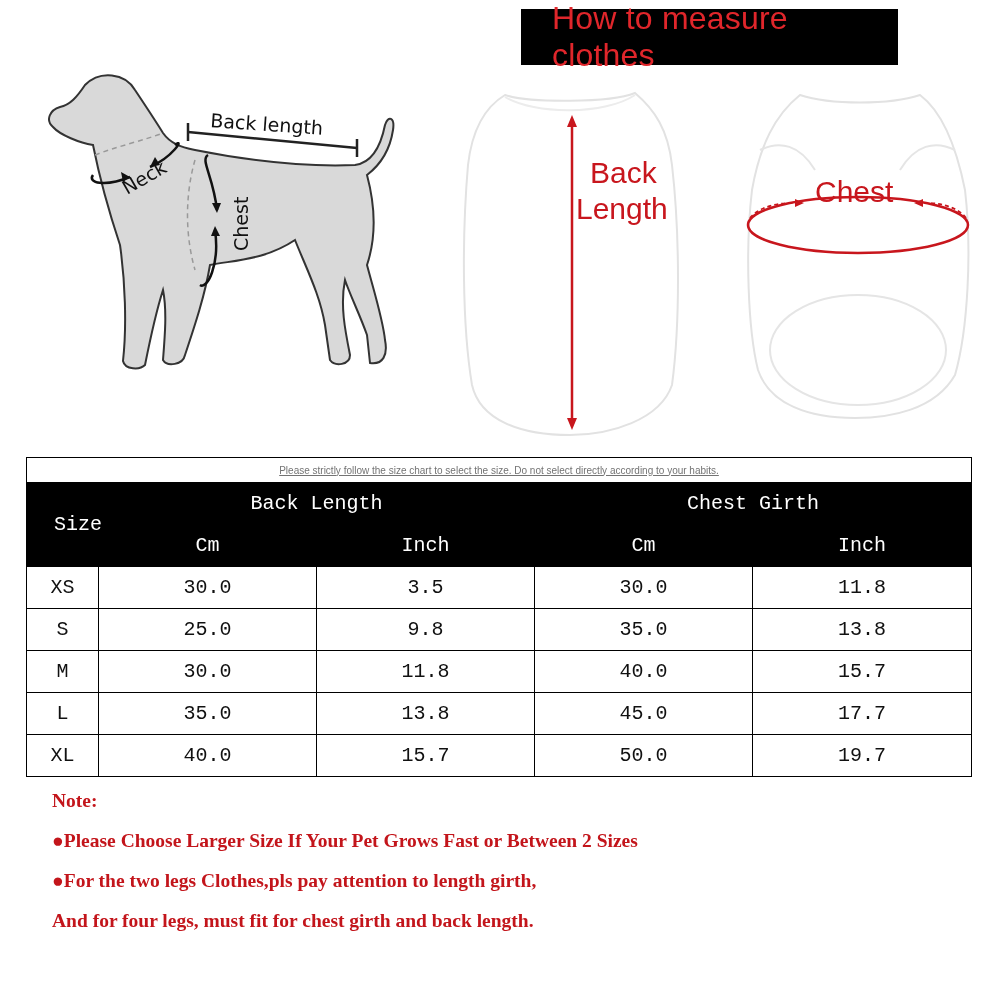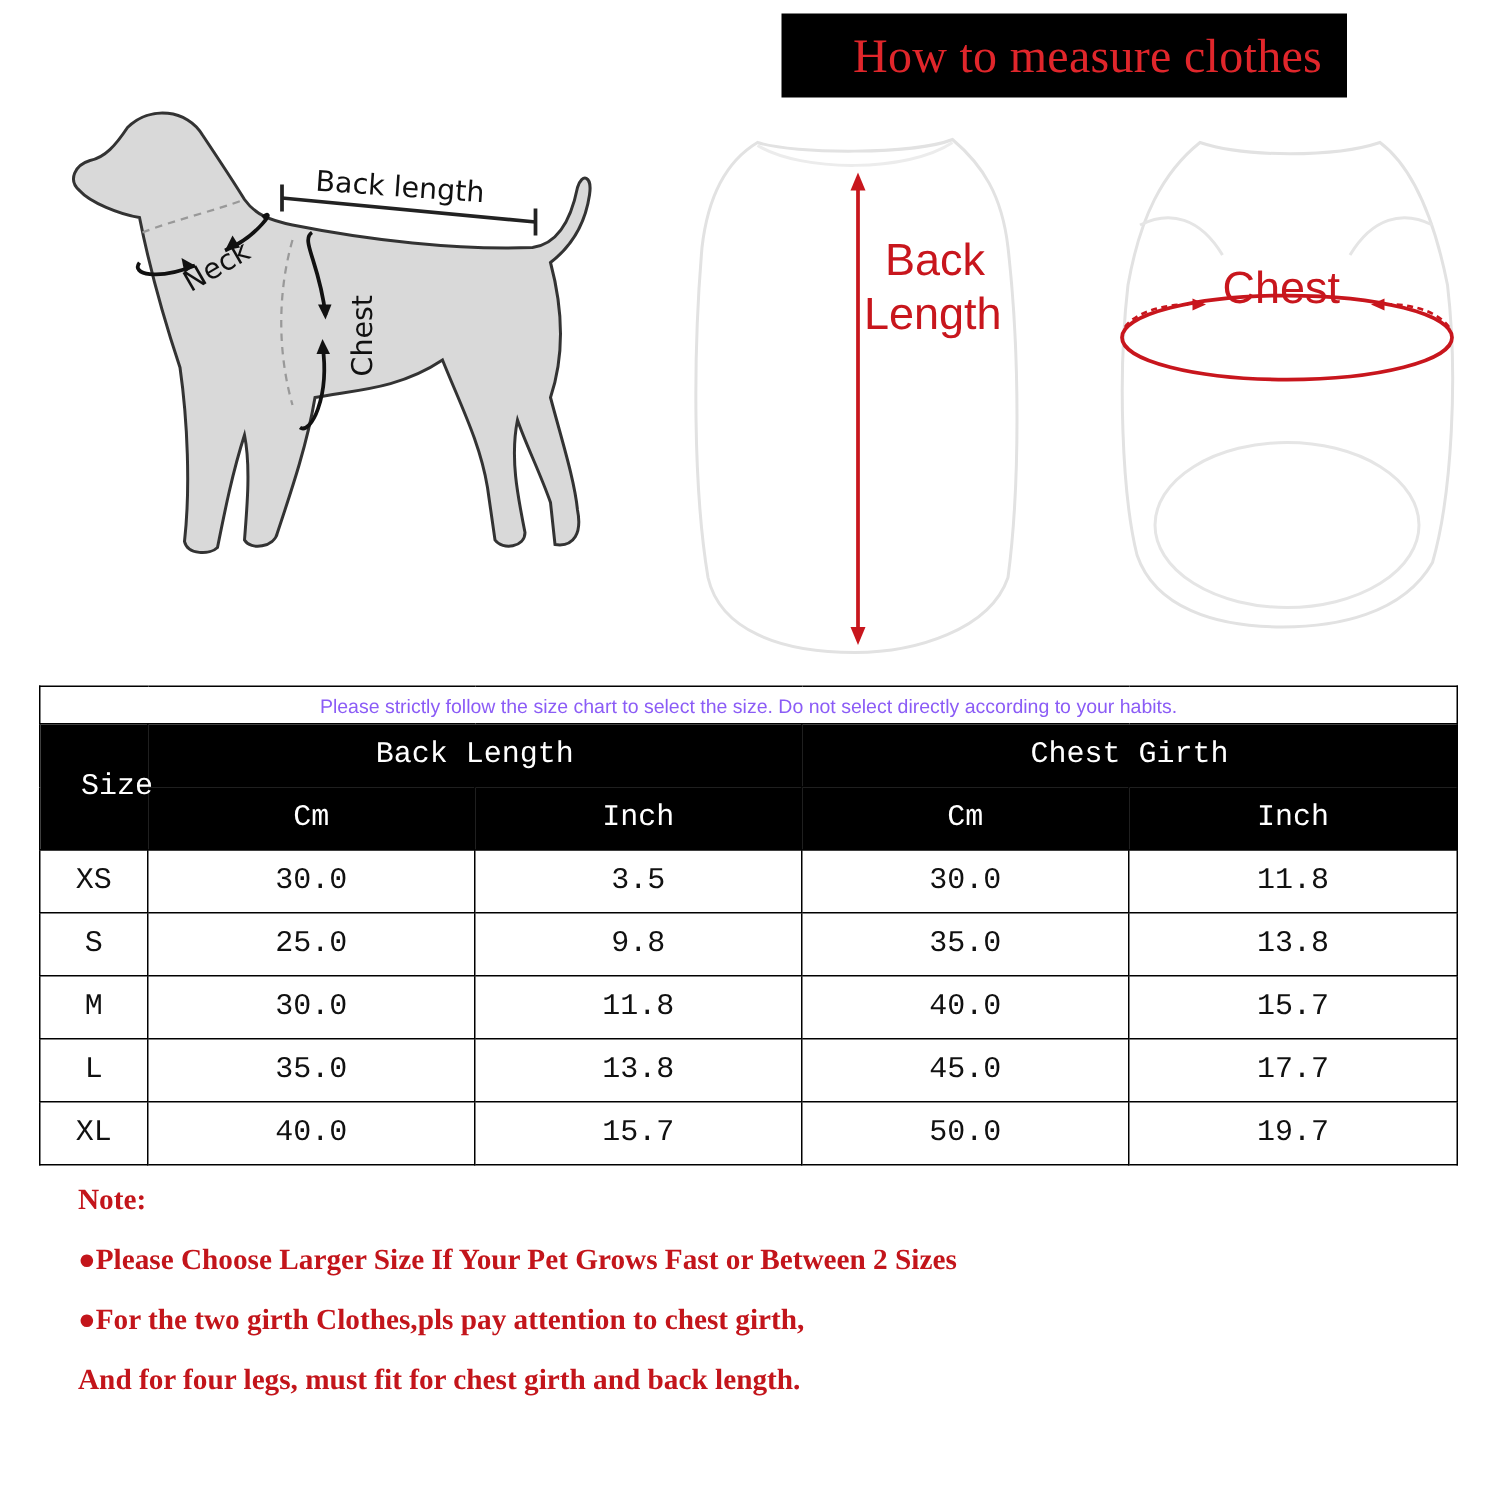--- a/index.html
+++ b/index.html
@@ -1,25 +1,25 @@
 <!DOCTYPE html>
 <html><head>
 <meta charset="utf-8">
 <style>
   html, body { margin:0; padding:0; }
   body { width:1000px; height:1000px; background:#ffffff; position:relative; overflow:hidden; font-family:"Liberation Sans", sans-serif; }
   .abs { position:absolute; }
   .title-box { left:521px; top:9px; width:377px; height:56px; background:#000; display:flex; align-items:center; justify-content:center; }
-  .title-box span { color:#e0262b; font-size:32px; font-family:Liberation Serif, serif; letter-spacing:0.2px;padding-left:31px; }
+  .title-box span { color:#e0262b; font-size:32px; font-family:Liberation Sans, sans-serif; letter-spacing:0.2px;padding-left:31px; }
   .dog { left:45px; top:65px; width:370px; height:330px; }
   .shirt1 { left:460px; top:85px; width:230px; height:355px; }
   .shirt2 { left:740px; top:90px; width:235px; height:330px; }
   table.size { position:absolute; left:26px; top:457px; width:945px; border-collapse:collapse; table-layout:fixed; }
   table.size td, table.size th { border:1px solid #000; text-align:center; padding:0; }
-  .warn { height:24px; color:#8b5cf6; font-size:13px; font-family:"Liberation Sans", sans-serif; background:#fff; }
+  .warn { height:24px; color:#737373; font-size:10px; font-family:"Liberation Sans", sans-serif; background:#fff;text-decoration:underline; }
   .hdr th { background:#000; color:#fff; font-family:"Liberation Mono", monospace; font-weight:normal; font-size:20px; border-color:#fff; }
   .hdr1 th { height:41px; }
   .hdr2 th { height:41px; }
   .hdr th.sizecol { border-left:1px solid #000;padding-left:27px; }
   tbody.data td { height:41px; font-family:"Liberation Mono", monospace; font-size:20px; color:#111; }
   .notes { left:52px; top:790px; width:900px; color:#c3151b; font-family:"Liberation Serif", serif; font-weight:bold; font-size:19.5px; }
   .notes div { height:40px; line-height:22px;font-family:Liberation Serif, serif; }
 </style>
 </head>
 <body>
@@ -131,15 +131,15 @@
       <td>15.7</td>
       <td>50.0</td>
       <td>19.7</td>
     </tr>
   </tbody>
 </table>
 
 <div class="abs notes">
   <div>Note:</div>
   <div>●Please Choose Larger Size If Your Pet Grows Fast or Between 2 Sizes</div>
-  <div>●For the two girth Clothes,pls pay attention to chest girth,</div>
+  <div>●For the two legs Clothes,pls pay attention to length girth,</div>
   <div>And for four legs, must fit for chest girth and back length.</div>
 </div>
 
 </body></html>

